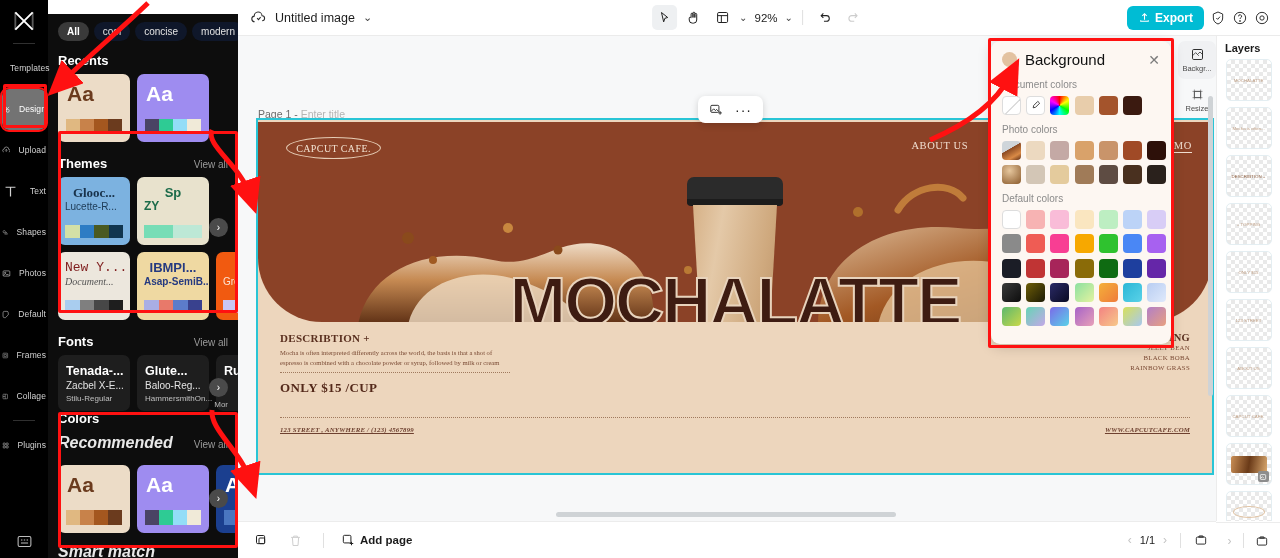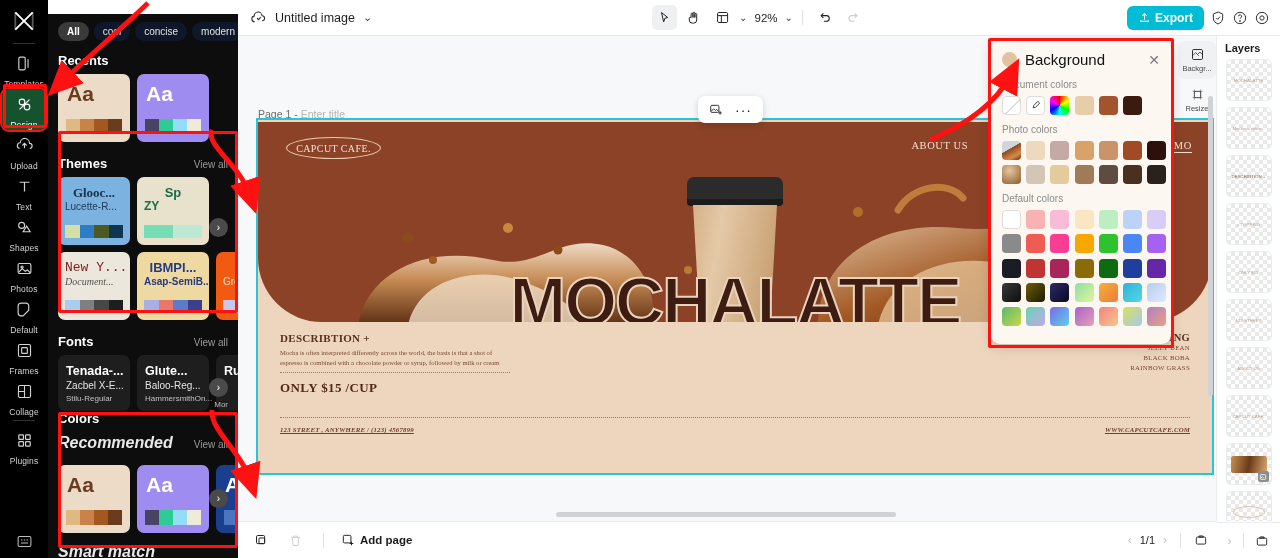--- a/index.html
+++ b/index.html
@@ -15,26 +15,26 @@
   
   #icon-rail {
     position: absolute; left: 0; top: 0; width: 48px; height: 558px;
     background: #000000;
     display: flex; flex-direction: column; align-items: center;
     padding-top: 6px; z-index: 30;
   }
   .rail-logo { width: 34px; height: 30px; display: flex; align-items: center; justify-content: center; margin-bottom: 4px;}
   .rail-div { width: 22px; height: 1px; background: #303030; margin: 3px 0 4px 0; }
   .rail-item {
-    width: 44px; height: 41px; display: flex; flex-direction: column;
-    align-items: center; justify-content: flex-end; gap: 8px;
+    width: 44px; height: 41px; display: flex; flex-direction: row;
+    align-items: center; justify-content: space-between; gap: 8px;
     color: #d2d2d2; border-radius: 7px; cursor: pointer;
   }
   .rail-item .lbl { font-size: 8.5px; line-height: 9px; letter-spacing: .1px; }
-  .rail-item.active { background: #14532d; color: #fff; outline: 2px solid #ff1111; }
+  .rail-item.active { background: #737373; color: #fff; outline: 2px solid #ff1111; }
   .rail-ico { width: 17px; height: 17px; display: flex; align-items: center; justify-content: center; }
   .rail-ico svg { width: 100%; height: 100%; display: block; }
   .rail-bottom { position: absolute; bottom: 8px; left: 0; width: 48px; display: flex; justify-content: center; }
 
   
   #design-panel {
     position: absolute; left: 48px; top: 14px; width: 190px; height: 558px;
     background: #0d0d0d; color: #f2f2f2; overflow: hidden; z-index: 29;
   }
   .chips { display: flex; gap: 5px; padding: 8px 0 0 10px; align-items: center; }

